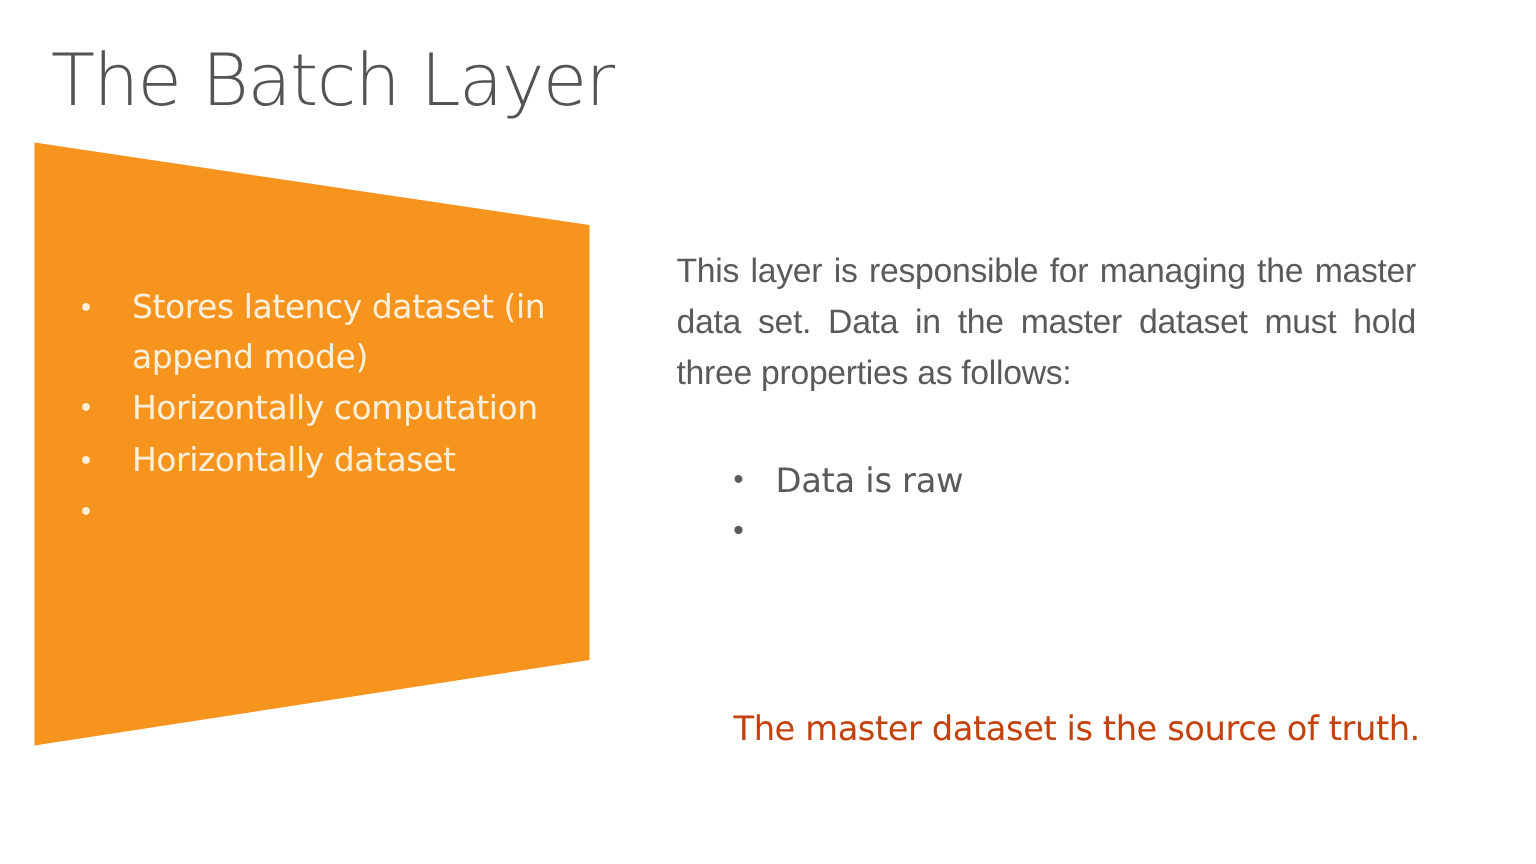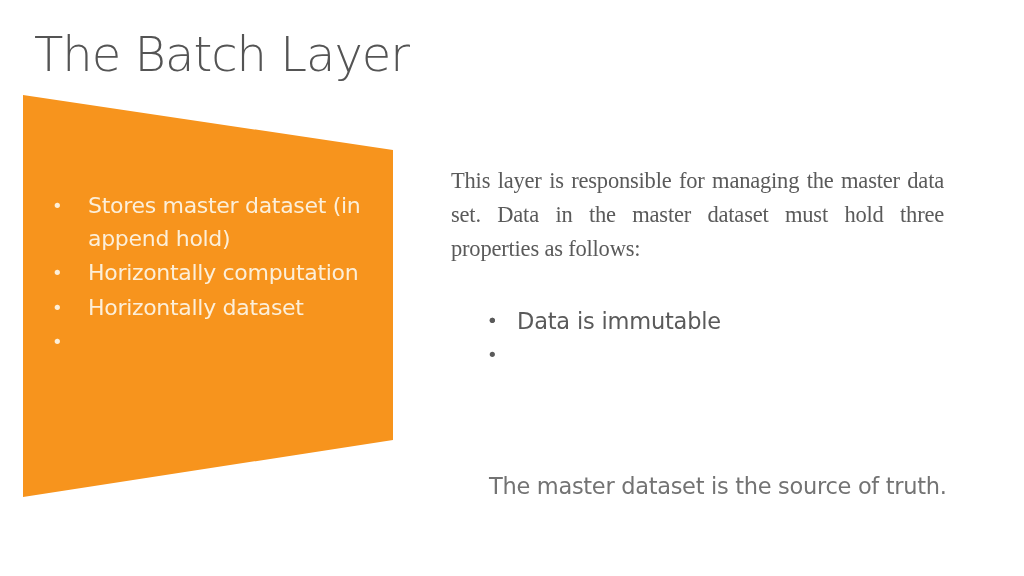--- a/index.html
+++ b/index.html
@@ -61,21 +61,21 @@
       top: 0;
       font-size: 18px;
     }
     .body-text {
       position: absolute;
       left: 451px;
       top: 164px;
       width: 493px;
       margin: 0;
       color: #5a5a5a;
-      font-family: Liberation Serif, serif;
+      font-family: Liberation Sans, sans-serif;
       font-size: 22.5px;
       line-height: 34px;
       text-align: justify;
       letter-spacing: -0.2px;
     }
     .props-list {
       position: absolute;
       left: 484px;
       top: 304px;
       margin: 0;
@@ -95,63 +95,63 @@
       position: absolute;
       left: 3px;
       top: 0;
       font-size: 18px;
     }
     .conclusion {
       position: absolute;
       left: 489px;
       top: 469px;
       margin: 0;
-      color: #737373;
+      color: #c2410c;
       font-family: "DejaVu Sans", sans-serif;
       font-size: 22.5px;
       line-height: 34px;
       letter-spacing: -0.3px;
       white-space: nowrap;
     }
   </style>
 </head>
 <body>
 
 <h1 class="slide-title">The Batch Layer</h1>
 
 <svg class="orange-panel" viewBox="0 0 1024 576" xmlns="http://www.w3.org/2000/svg">
   <polygon points="23,95 393,150 393,440 23,497" fill="#F7941D"></polygon>
 </svg>
 
 <ul class="panel-bullets">
   <li>
     <span class="dot">•</span>
-    <span>Stores master dataset (in append hold)</span>
+    <span>Stores latency dataset (in append mode)</span>
   </li>
   <li>
     <span class="dot">•</span>
     <span>Horizontally computation</span>
   </li>
   <li>
     <span class="dot">•</span>
     <span>Horizontally dataset</span>
   </li>
   <li>
     <span class="dot">•</span>
   </li>
 </ul>
 
 <p class="body-text">This layer is responsible for managing the master data set. Data in the master dataset must hold three properties as follows:</p>
 
 <ul class="props-list">
   <li>
     <span class="dot">•</span>
+    <span>Data is raw</span>
   </li>
   <li>
     <span class="dot">•</span>
-    <span>Data is immutable</span>
   </li>
   <li>
     <span class="dot">•</span>
   </li>
 </ul>
 
 <p class="conclusion">The master dataset is the source of truth.</p>
 
 </body></html>

